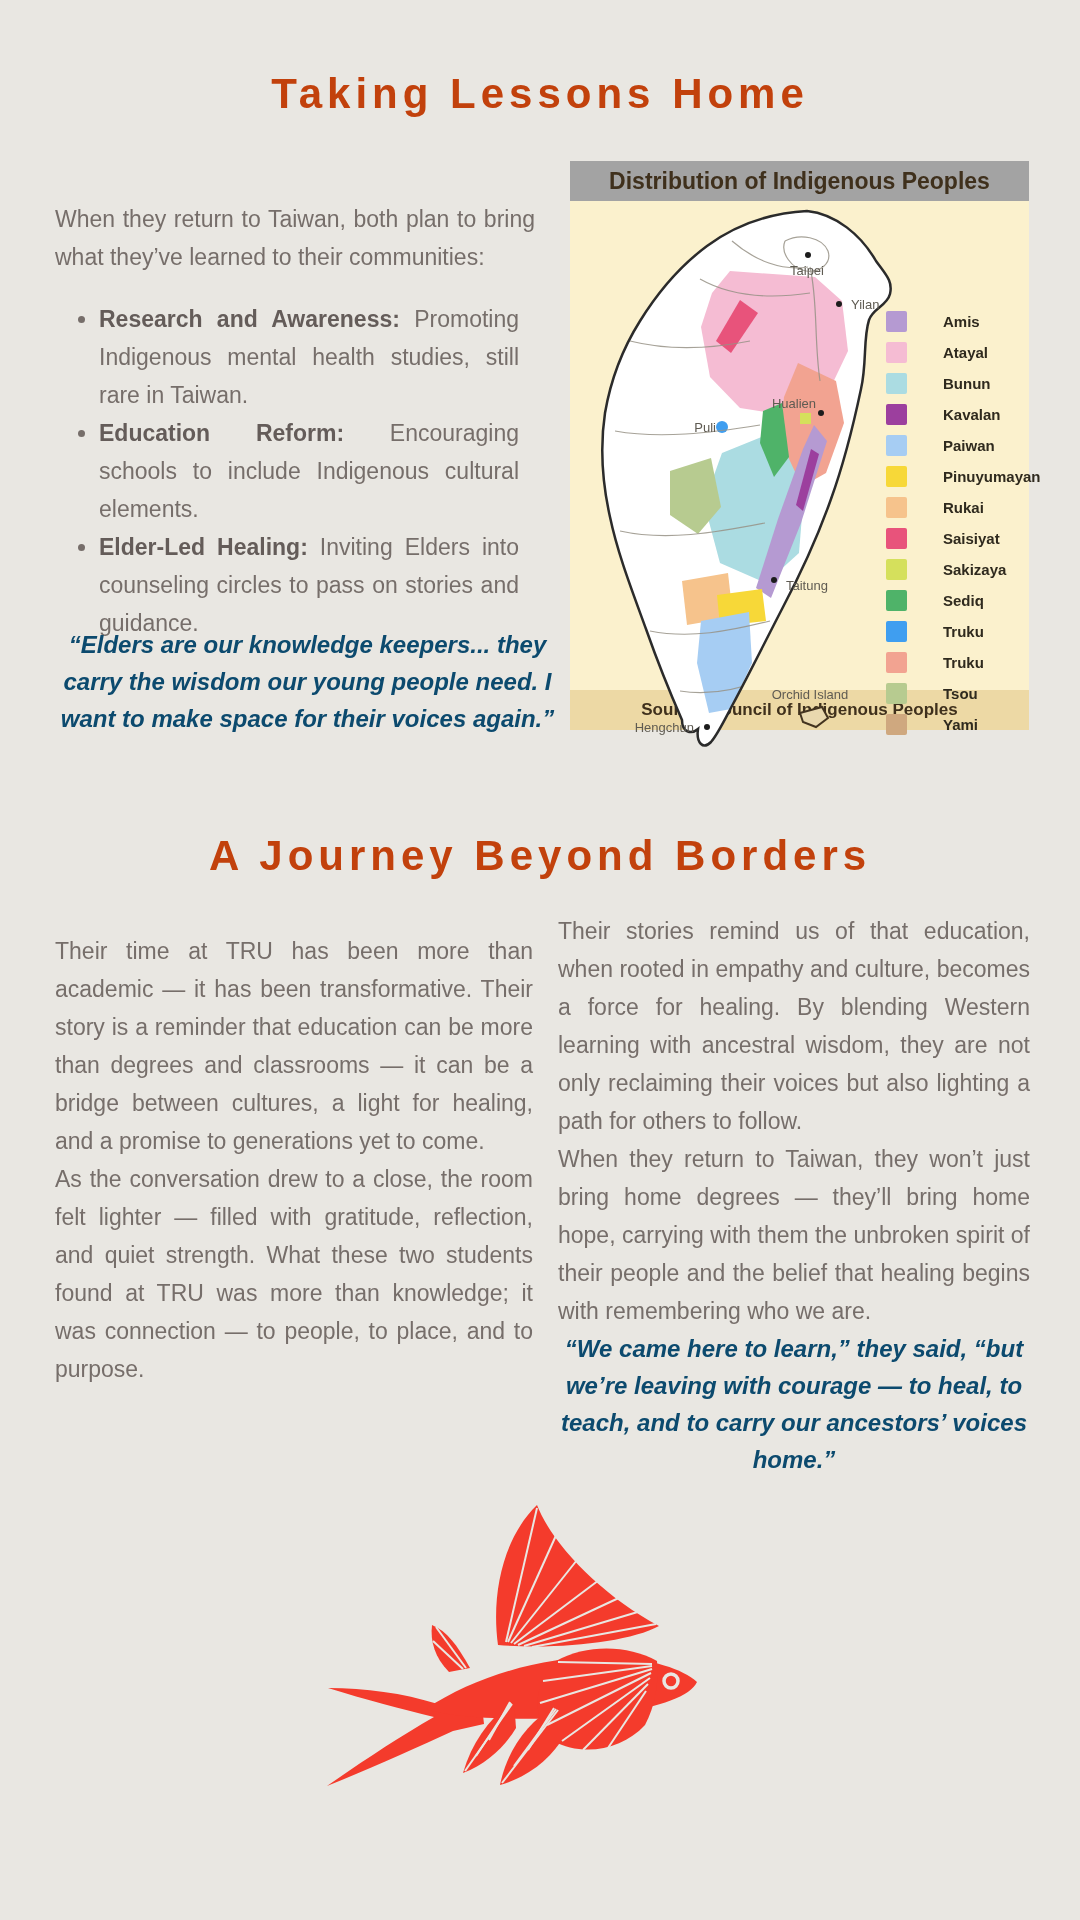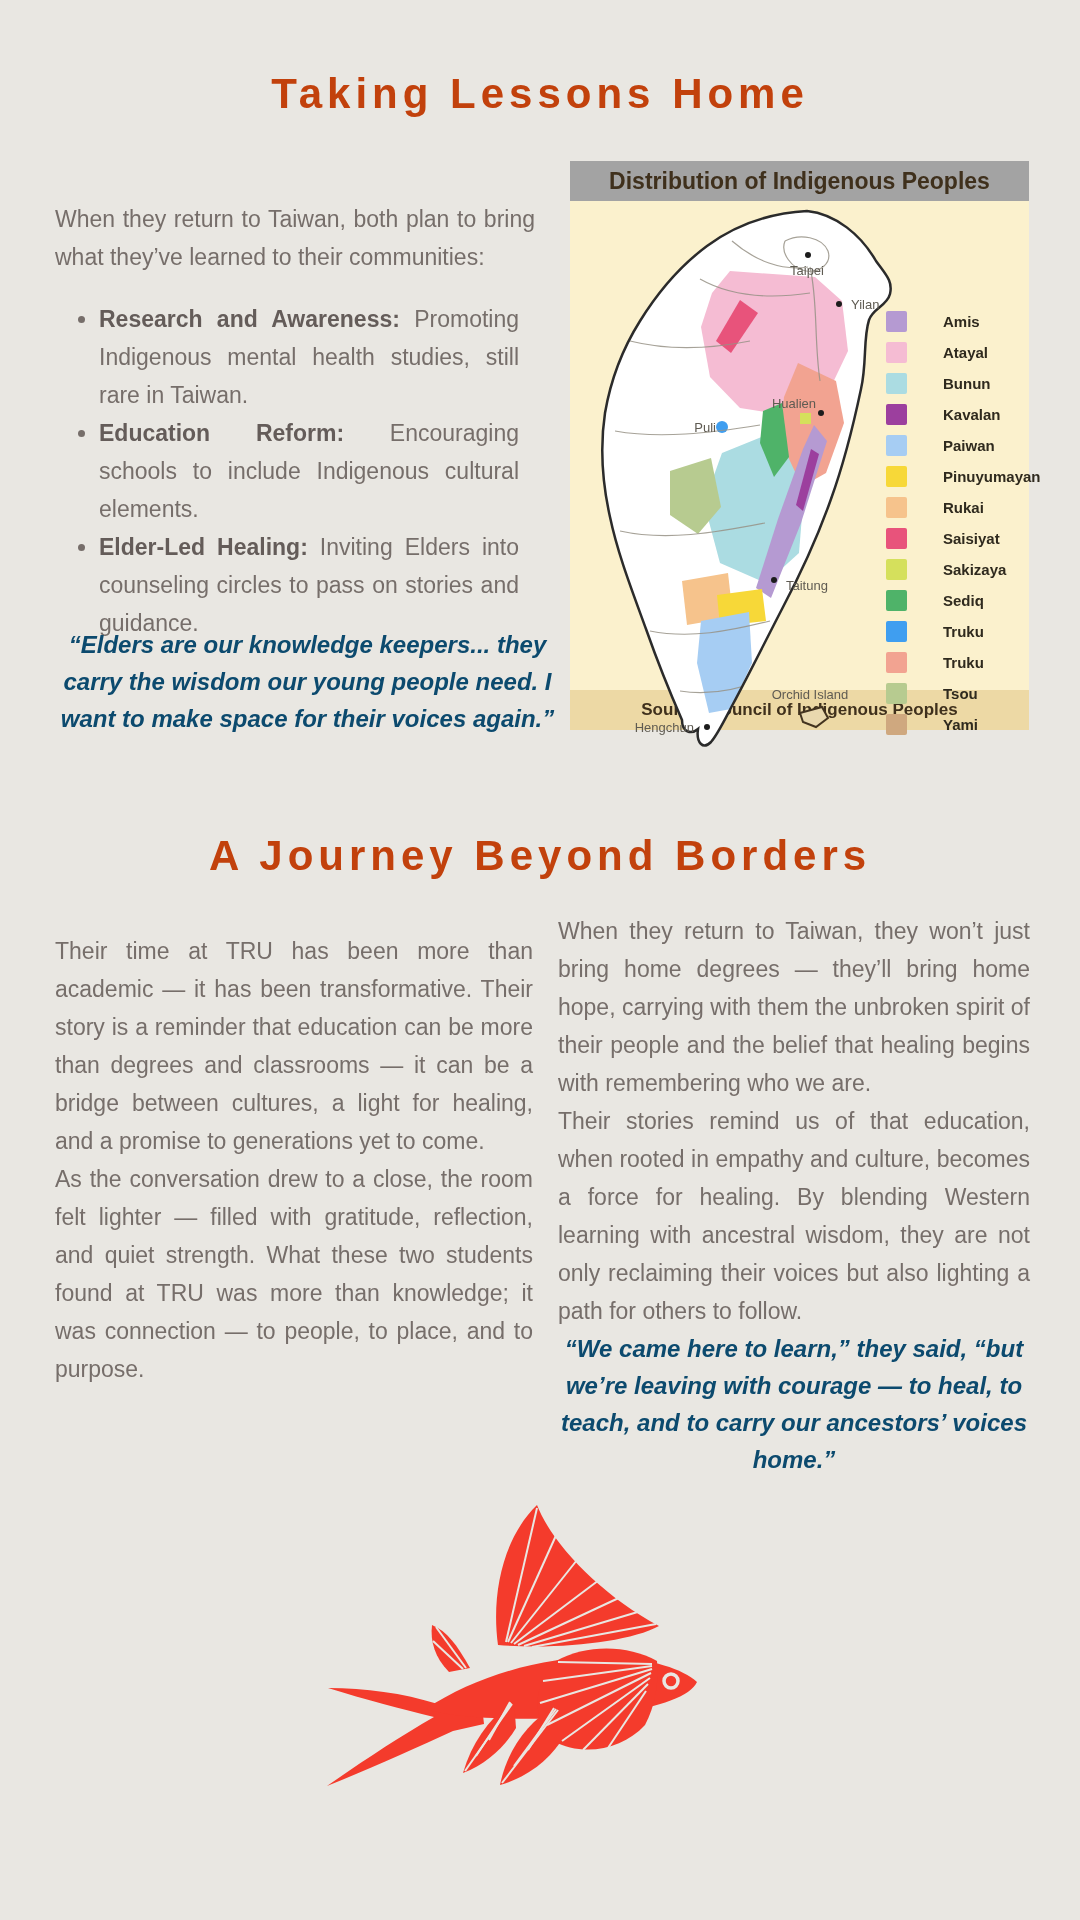--- a/index.html
+++ b/index.html
@@ -202,22 +202,22 @@
   </div>
 
   <h1 class="h1" id="title2">A Journey Beyond Borders</h1>
 
   <div class="col2-left body-text">
     <p>Their time at TRU has been more than academic — it has been transformative. Their story is a reminder that education can be more than degrees and classrooms — it can be a bridge between cultures, a light for healing, and a promise to generations yet to come.</p>
     <p>As the conversation drew to a close, the room felt lighter — filled with gratitude, reflection, and quiet strength. What these two students found at TRU was more than knowledge; it was connection — to people, to place, and to purpose.</p>
   </div>
 
   <div class="col2-right body-text">
+    <p>Their stories remind us of that education, when rooted in empathy and culture, becomes a force for healing. By blending Western learning with ancestral wisdom, they are not only reclaiming their voices but also lighting a path for others to follow.</p>
     <p>When they return to Taiwan, they won’t just bring home degrees — they’ll bring home hope, carrying with them the unbroken spirit of their people and the belief that healing begins with remembering who we are.</p>
-    <p>Their stories remind us of that education, when rooted in empathy and culture, becomes a force for healing. By blending Western learning with ancestral wisdom, they are not only reclaiming their voices but also lighting a path for others to follow.</p>
     <div class="quote quote2">“We came here to learn,” they said, “but we’re leaving with courage — to heal, to teach, and to carry our ancestors’ voices home.”</div>
   </div>
 
   <svg class="fish" width="420" height="300" viewBox="0 0 420 300">
     <g class="fish-fill" fill="#f43b2c">
 
       <path d="M 180,190 L 138,206 C 102,195 66,190 28,190 C 66,202 102,211 134,219 C 99,239 63,263 27,288 C 72,270 116,250 153,233 L 184,226 Z"></path>
 
       <path d="M 170,170 C 157,147 147,133 132,127 C 130,143 135,160 149,174 Z"></path>
 

